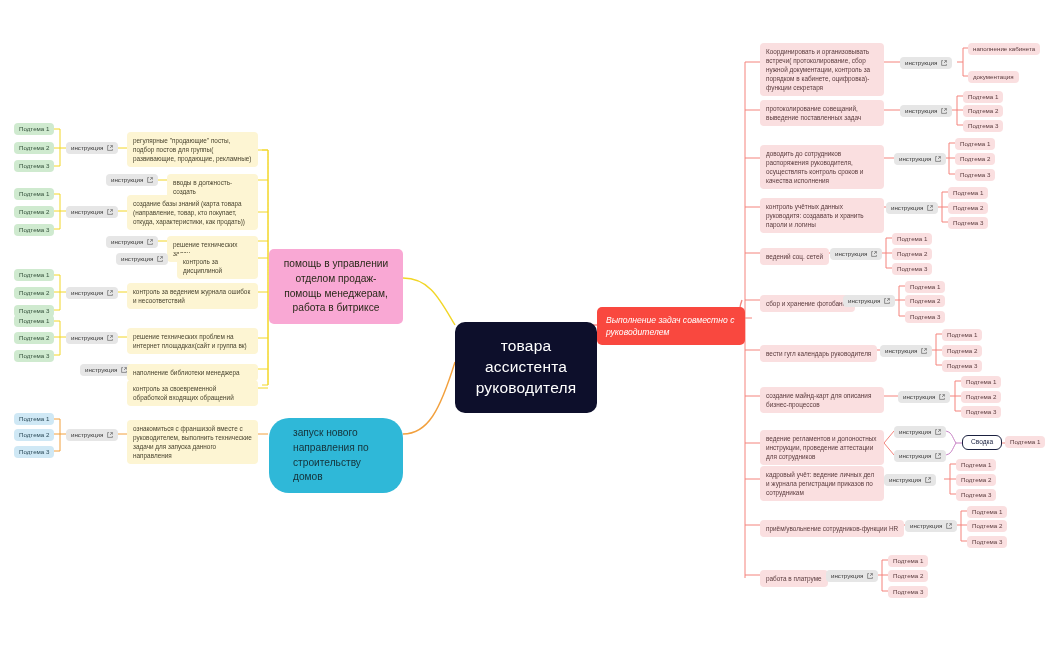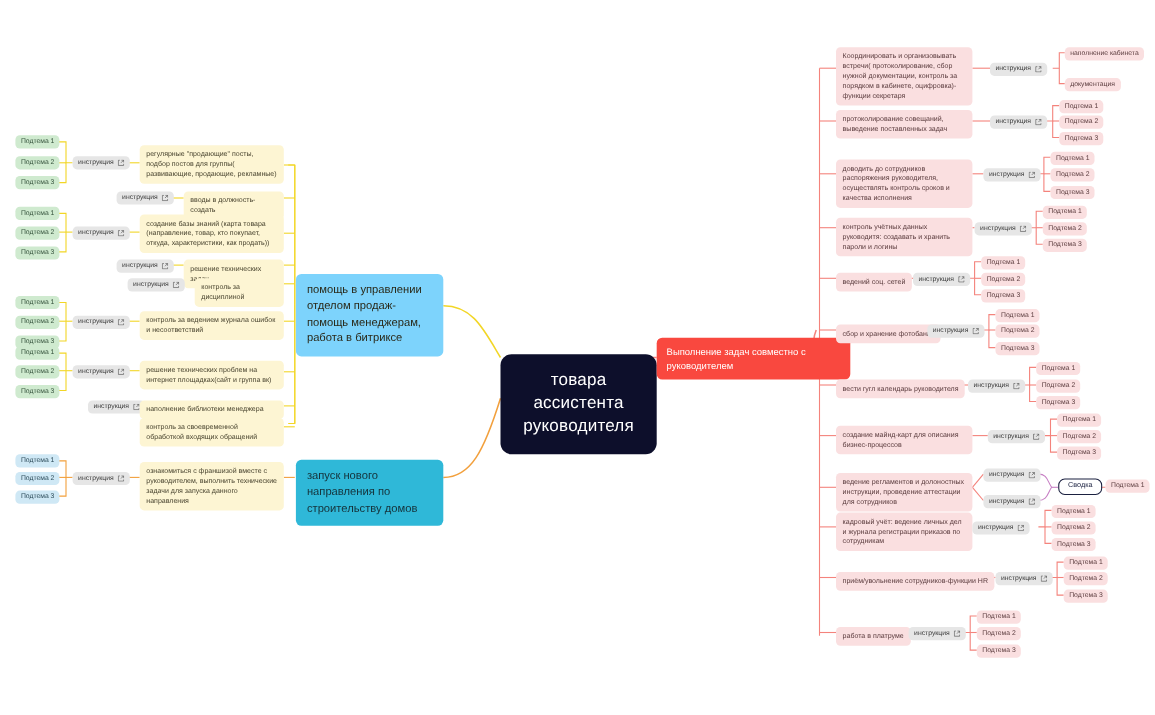--- a/index.html
+++ b/index.html
@@ -15,22 +15,22 @@
   .node .txt{display:block;}
 
   
   .central{
     background:#0d0f2b;color:#ffffff;border-radius:10px;
     padding:14px 18px;text-align:center;font-size:15.5px;line-height:1.35;
     letter-spacing:.2px;
   }
 
   
-  .branch-yellow{background:#7dd3fc;color:#2a2a1a;padding:8px 10px;font-size:10.2px;line-height:1.45;}
-  .branch-blue{background:#2fb8d8;color:#15323a;padding:8px 10px;font-size:10.2px;line-height:1.45;}
+  .branch-yellow{background:#f9a8d4;color:#2a2a1a;padding:8px 10px;font-size:10.2px;line-height:1.45;text-align:center;}
+  .branch-blue{background:#2fb8d8;color:#15323a;padding:8px 24px;font-size:10.2px;line-height:1.45;border-radius:20px;}
   .branch-red{background:#f9483f;color:#ffffff;padding:7px 9px;font-size:8.6px;line-height:1.4;}
 
   
   .topic{padding:4px 6px;font-size:6.4px;line-height:1.42;border-radius:4px;}
   .topic-yellow{background:#fdf5d3;color:#4a4530;}
   .topic-pink{background:#fadfe0;color:#5a3b3d;}
 
   
   .chip{
     background:#e6e6e6;color:#3b3b3b;border-radius:4px;
@@ -196,21 +196,21 @@
   </div>
 
   <div class="node branch-yellow" style="left:269px;top:249px;width:134px;">
     <span class="txt">помощь в управлении отделом продаж- помощь менеджерам, работа в битриксе</span>
   </div>
 
   <div class="node branch-blue" style="left:269px;top:418px;width:134px;">
     <span class="txt">запуск нового направления по строительству домов</span>
   </div>
 
-  <div class="node branch-red" style="left:597px;top:307px;width:176px;">
+  <div class="node branch-red" style="left:597px;top:307px;width:148px;font-style:italic;">
     <span class="txt">Выполнение задач совместно с руководителем</span>
   </div>
 
   <div class="node sub sub-green" style="left:14px;top:123px;"><span>Подтема 1</span></div>
   <div class="node sub sub-green" style="left:14px;top:142px;"><span>Подтема 2</span></div>
   <div class="node sub sub-green" style="left:14px;top:160px;"><span>Подтема 3</span></div>
 
   <div class="node chip" style="left:66px;top:142px;">
     <span>инструкция</span>
     <span class="ext">

